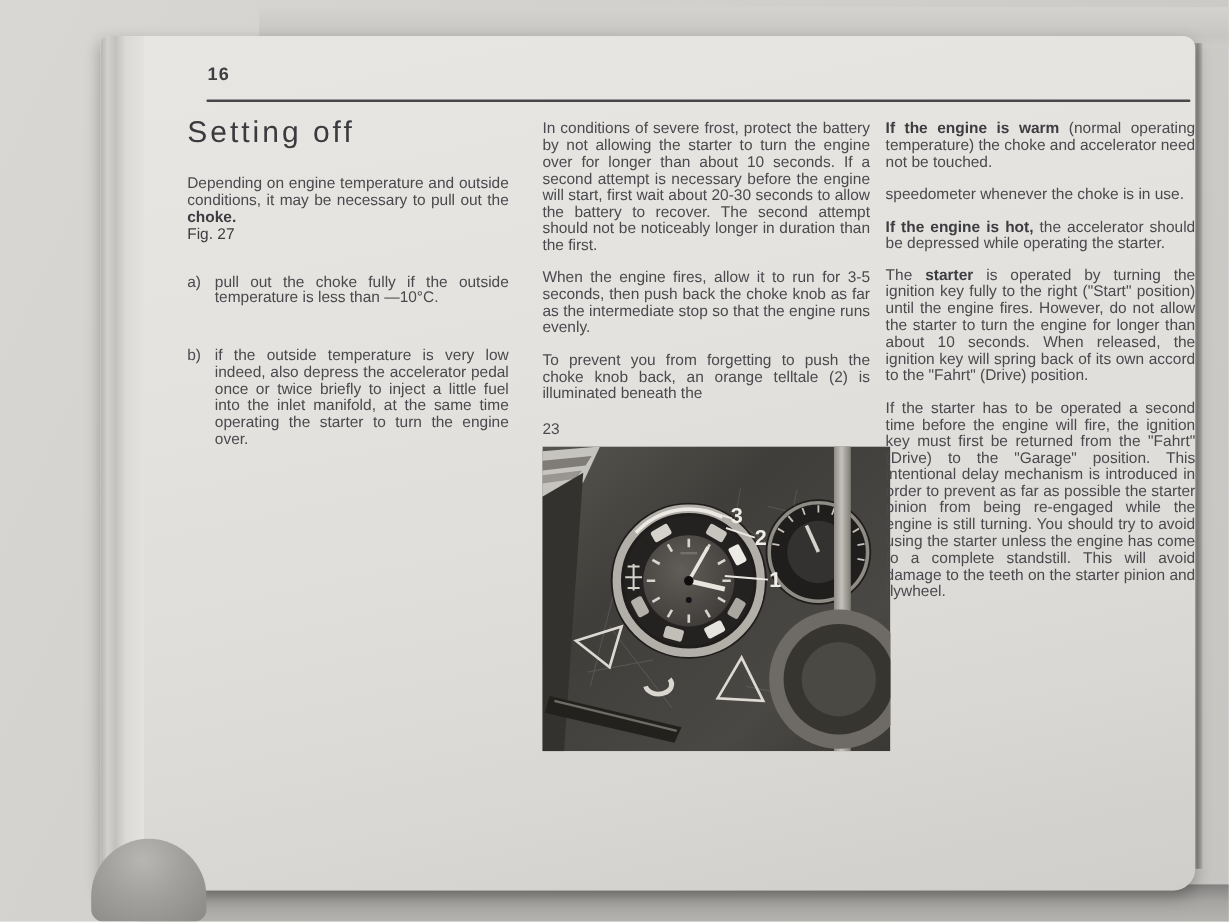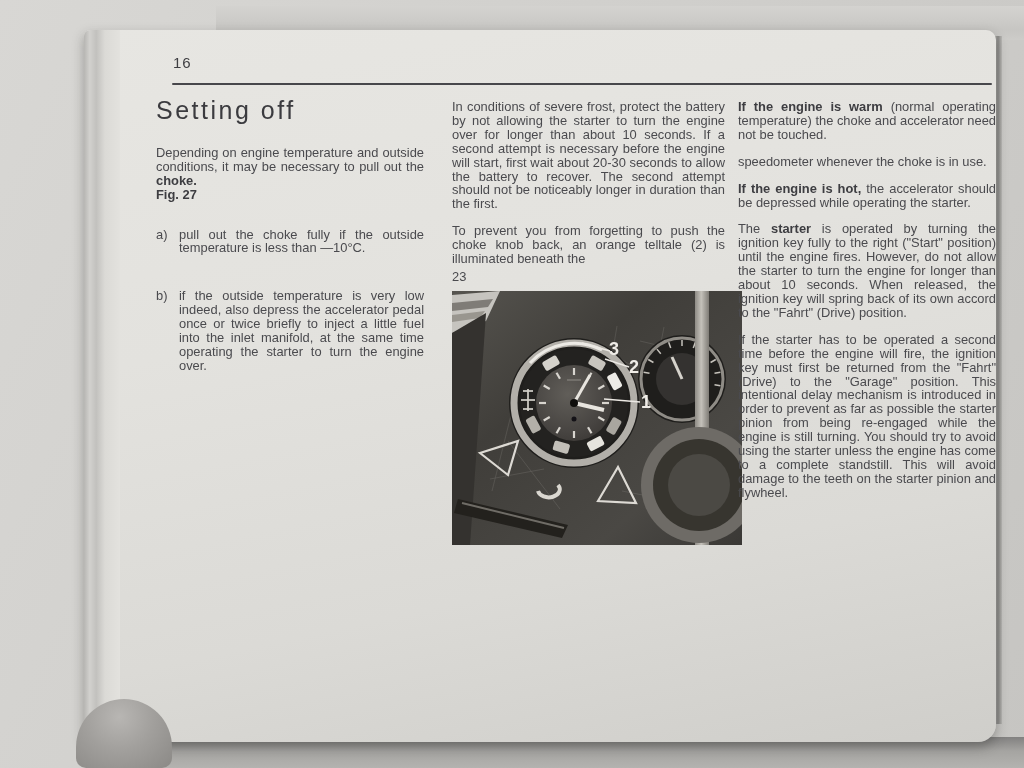--- a/index.html
+++ b/index.html
@@ -15,33 +15,33 @@
   .page-gap{position:absolute;left:992px;top:36px;width:10px;height:688px;
     background:linear-gradient(90deg,rgba(60,60,58,0) 0%,rgba(60,60,58,.45) 60%,rgba(60,60,58,.12) 100%);}
   .next-page{position:absolute;left:1045px;top:32px;width:23px;height:686px;
     background:linear-gradient(180deg,#d9d8d4,#d2d1cd);overflow:hidden;box-sizing:border-box;
     padding:80px 0 0 3px;font-size:12.4px;line-height:13.9px;color:#55555a;white-space:nowrap;text-align:center;}
   .page{position:absolute;left:84px;top:30px;width:912px;height:712px;overflow:hidden;
     background:linear-gradient(168deg,#e7e6e2 0%,#e3e2de 38%,#dbdad6 72%,#cfceca 100%);
     border-radius:6px 10px 18px 8px;box-shadow:0 5px 12px rgba(40,40,38,.35);}
   .spine{position:absolute;left:0;top:0;width:36px;height:100%;
     background:linear-gradient(90deg,#b7b6b3 0%,#d2d1ce 16%,#c2c1be 34%,#dbdad6 58%,#e3e2de 100%);}
-  .page-number{position:absolute;left:89px;top:24px;font-size:15px;font-weight:normal;
+  .page-number{position:absolute;left:89px;top:24px;font-size:15px;font-weight:bold;
     color:#3e3e42;letter-spacing:1px;}
   .rule{position:absolute;left:88px;top:53px;width:820px;height:2px;background:#47474b;border-radius:1px;}
   .col{position:absolute;top:70px;font-size:12.9px;line-height:13.9px;color:#4a4a4e;
     text-align:justify;hyphens:auto;}
   .col p{margin:0 0 13px;}
   .col1{left:72px;width:268px;}
   .col1 p{margin-bottom:20px;}
   .col2{left:368px;width:273px;}
   .col3{left:654px;width:258px;}
   .title{font-size:25px;font-weight:400;letter-spacing:2.5px;color:#3b3b3f;margin:4px 0 28px;}
   .b{font-weight:bold;color:#3d3d41;}
-  .fig-ref{font-weight:bold;color:#3d3d41;}
+  .fig-ref{font-weight:normal;color:#3d3d41;}
   .list-item{display:flex;margin:26px 0 0;}
   .marker{width:23px;flex:none;}
   .fig-num{margin:4px 0 7px;color:#4a4a4e;}
   .figure{display:block;margin-top:2px;}
   .dome{position:absolute;left:76px;top:699px;width:96px;height:69px;
     border-radius:48px 48px 10px 10px;
     background:radial-gradient(ellipse at 45% 26%,#b8b6b3 0%,#a2a09d 45%,#8b8986 100%);}
 </style>
 </head>
 <body>
@@ -99,21 +99,22 @@
       <div>pull out the choke fully if the outside temperature is less than —10°C.</div>
     </div>
     <div class="list-item" style="margin-top:34px">
       <span class="marker">b)</span>
       <div>if the outside temperature is very low indeed, also depress the accelerator pedal once or twice briefly to inject a little fuel into the inlet manifold, at the same time operating the starter to turn the engine over.</div>
     </div>
   </div>
 
   <div class="col col2">
     <p>In conditions of severe frost, protect the battery by not allowing the starter to turn the engine over for longer than about 10 seconds. If a second attempt is necessary before the engine will start, first wait about 20-30 seconds to allow the battery to recover. The second attempt should not be noticeably longer in duration than the first.</p>
-    <p style="margin-bottom:4px">To prevent you from forgetting to push the choke knob back, an orange telltale (2) is illuminated beneath the</p>
+    <p>When the engine fires, allow it to run for 3-5 seconds, then push back the choke knob as far as the intermediate stop so that the engine runs evenly.</p>
+    <p style="margin-bottom:16px">To prevent you from forgetting to push the choke knob back, an orange telltale (2) is illuminated beneath the</p>
     <div class="fig-num">23</div>
 
     <svg class="figure" width="290" height="254" viewBox="0 0 290 254" xmlns="http://www.w3.org/2000/svg">
       <defs>
         <linearGradient id="dashg" x1="0" y1="0" x2="1" y2="1">
           <stop offset="0" stop-color="#56544f"></stop>
             <stop offset=".35" stop-color="#403e3a"></stop>
           <stop offset=".75" stop-color="#4a4844"></stop>
             <stop offset="1" stop-color="#3a3835"></stop>
         </linearGradient>

